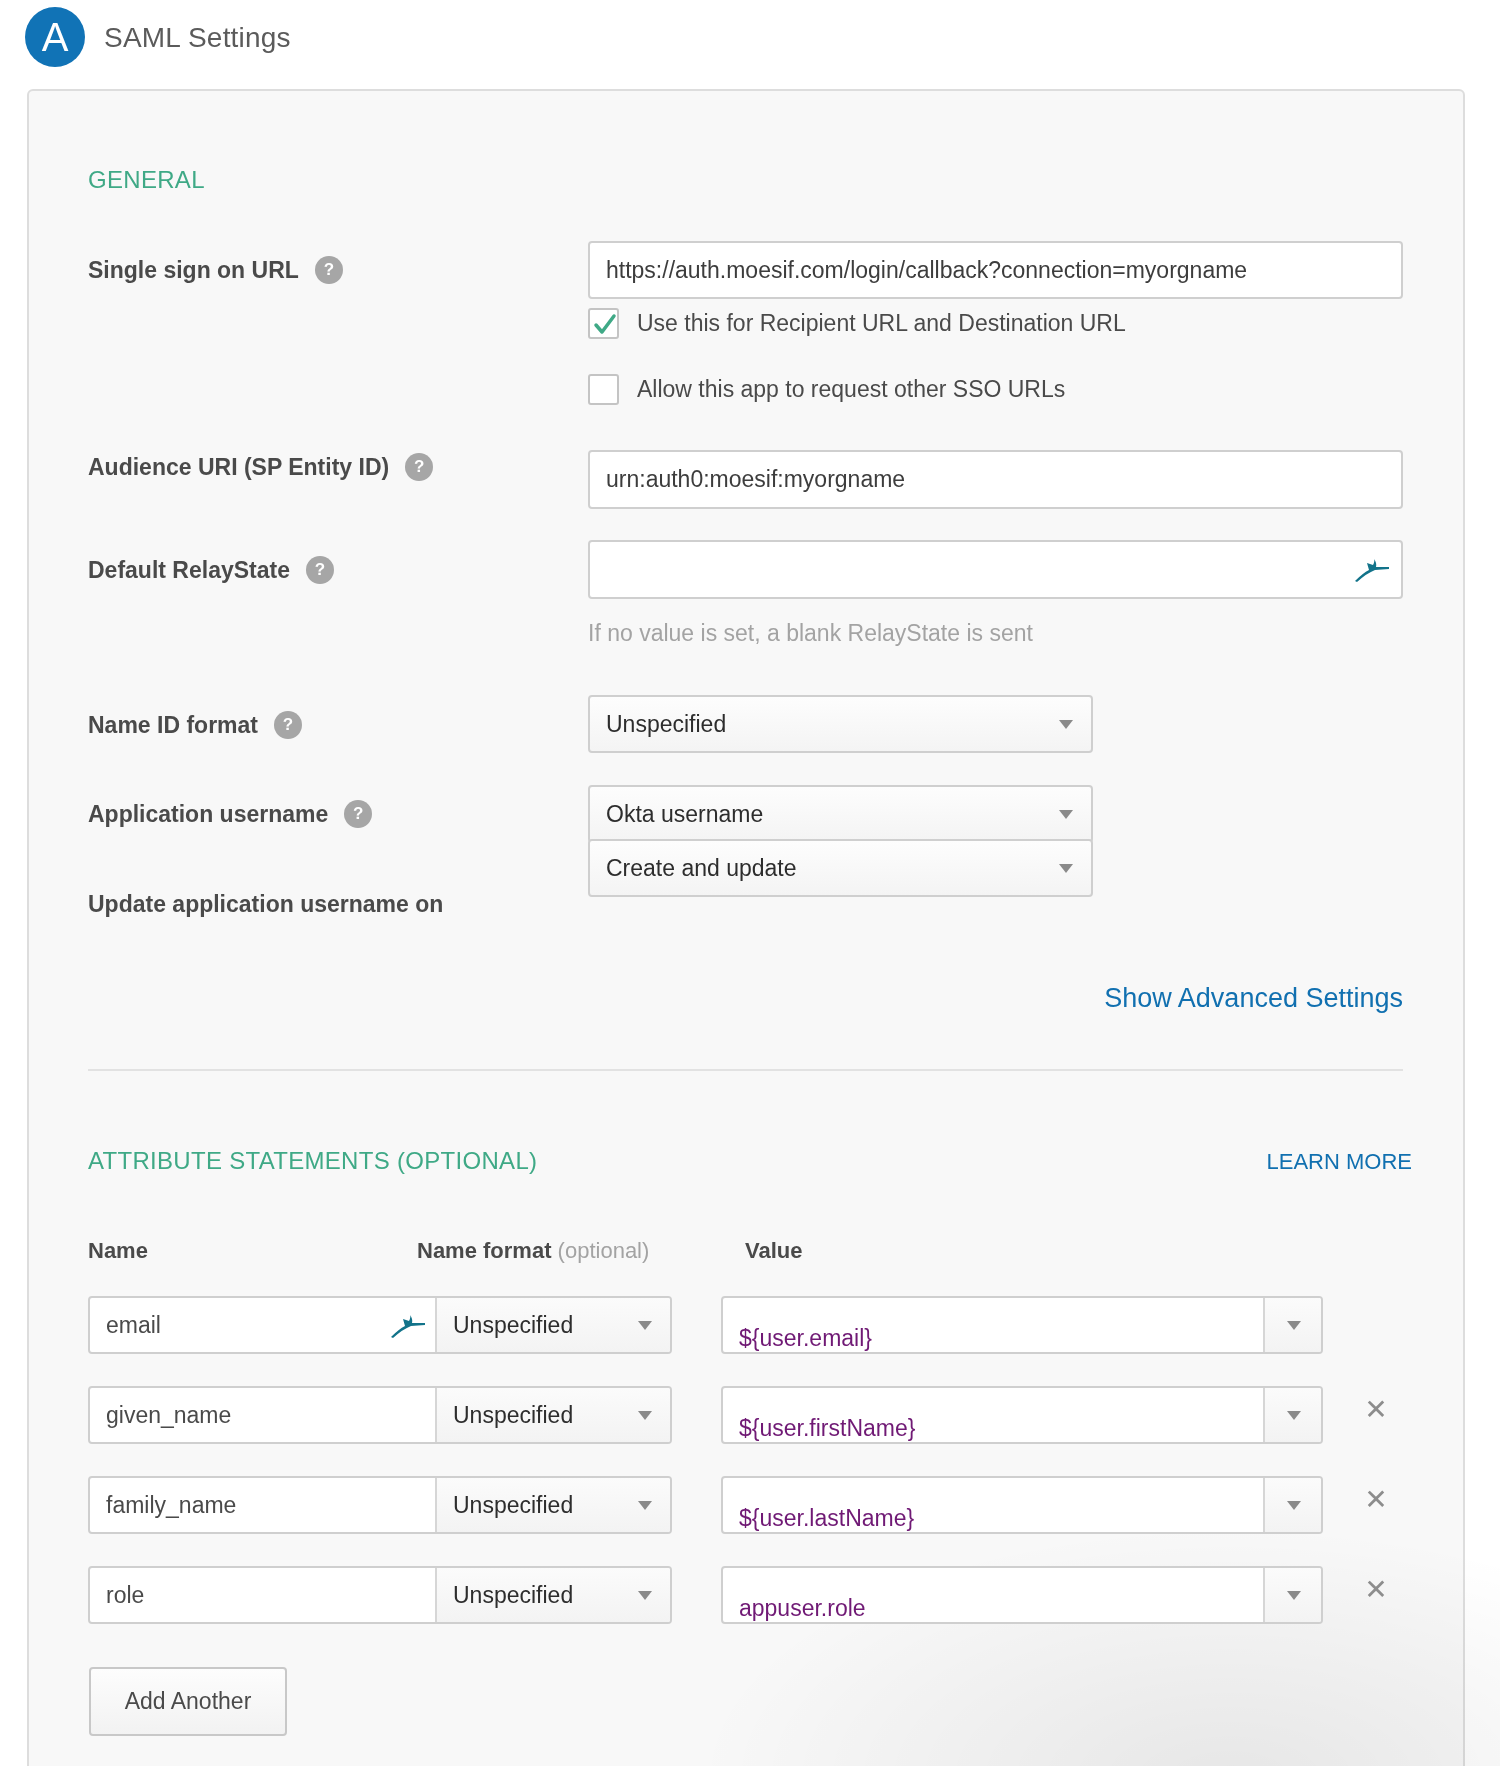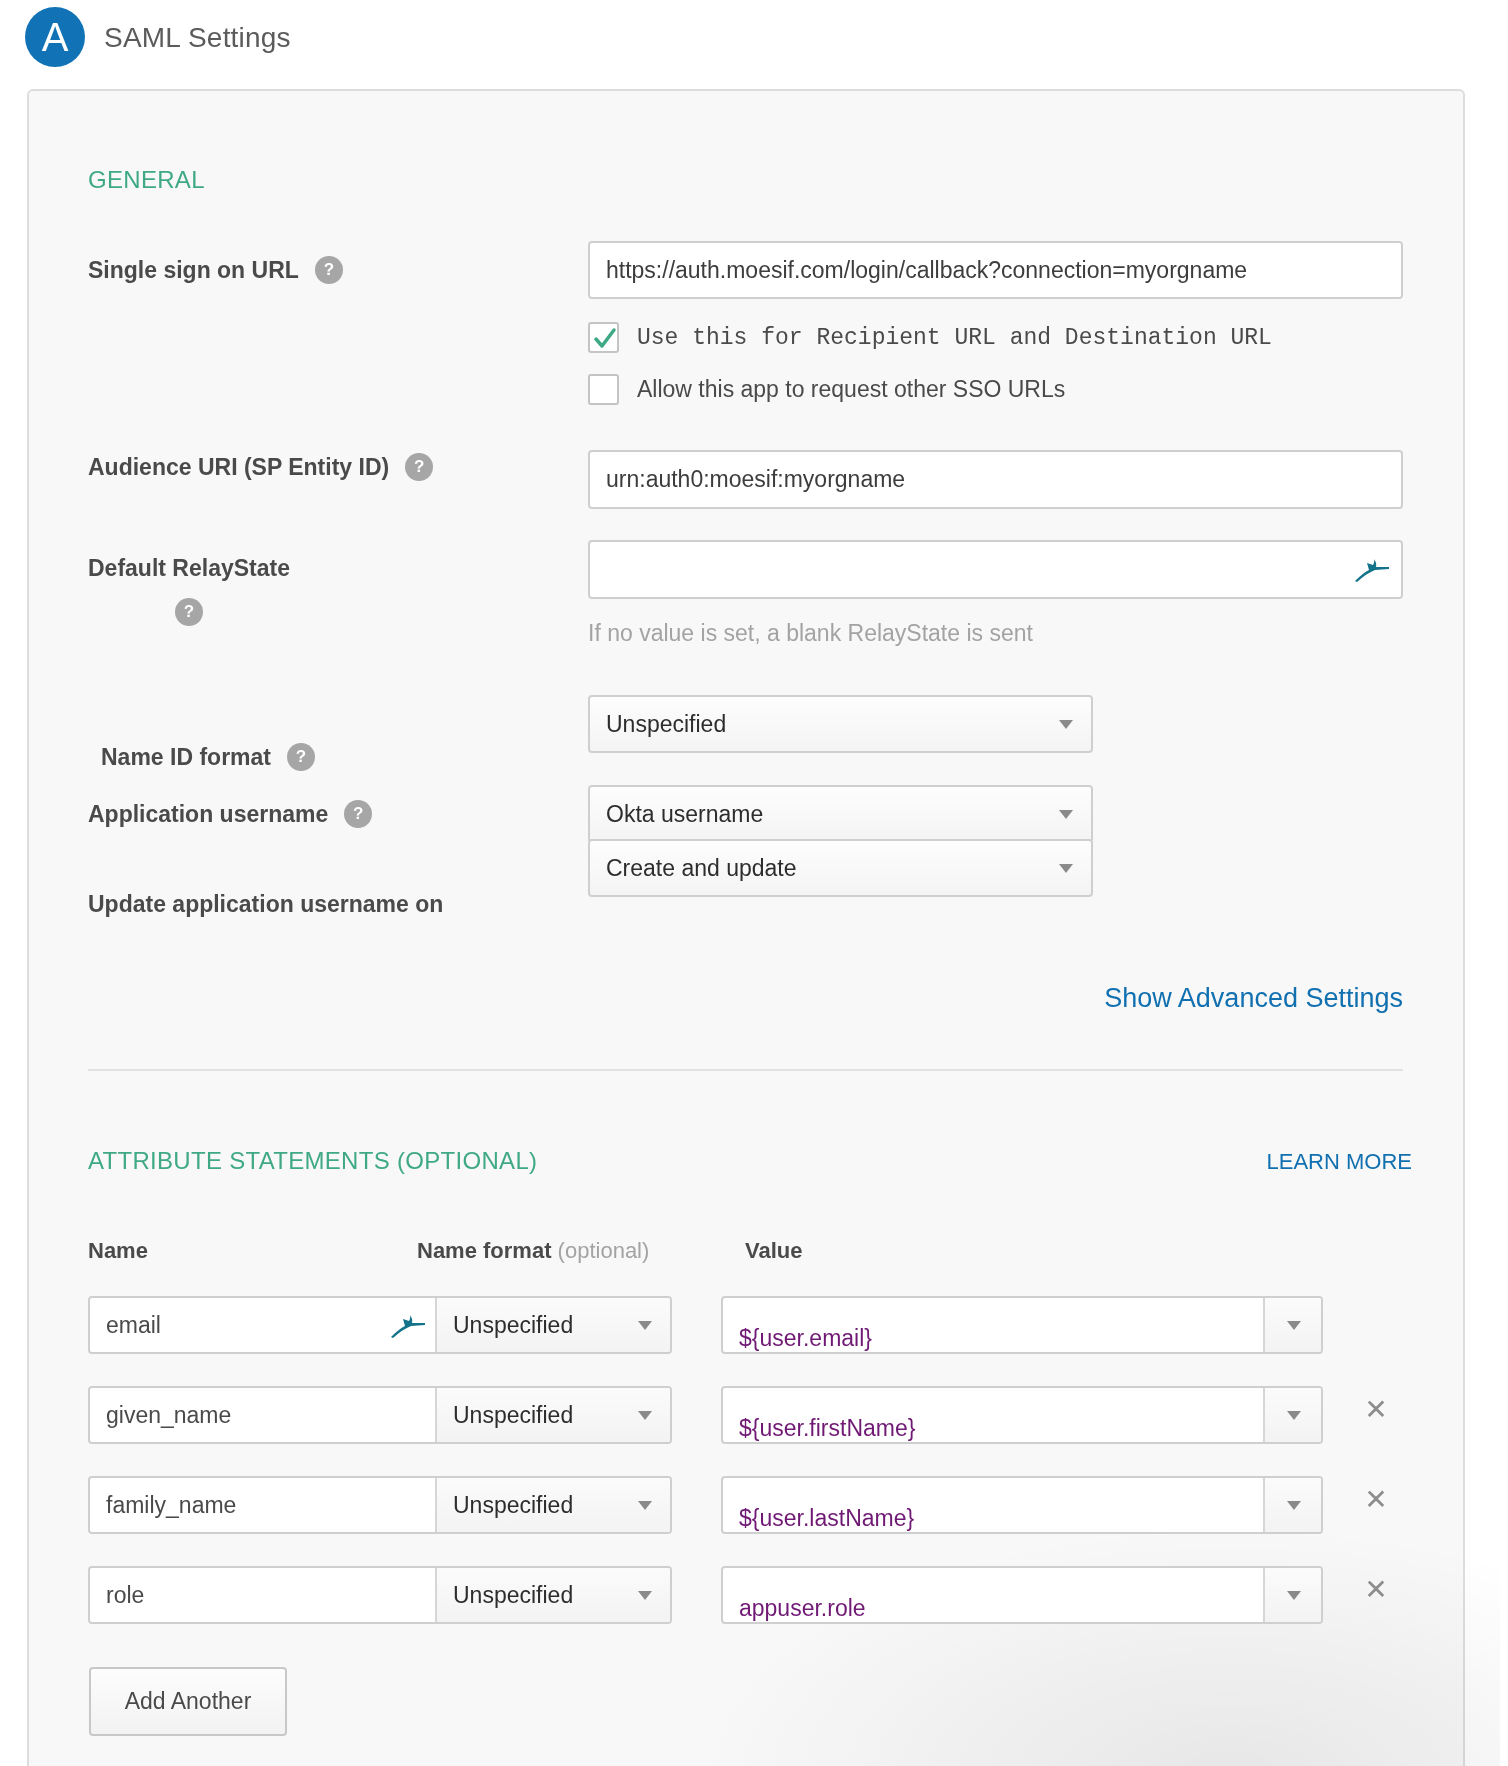--- a/index.html
+++ b/index.html
@@ -133,21 +133,21 @@
   <div class="abs section-title" style="left:88px; top:166px;">GENERAL</div>
 
   <div class="field-label" style="top:255px;">
     <span>Single sign on URL</span>
     <span class="help">?</span>
   </div>
   <div class="text-input" style="left:588px; top:241px; width:815px; height:58px;">
     <span class="val">https://auth.moesif.com/login/callback?connection=myorgname</span>
   </div>
 
-  <div class="checkbox-row" style="top:322px;font-family:Liberation Mono, monospace;">
+  <div class="checkbox-row" style="top:308px;">
     <span class="cb">
       <svg width="24" height="24" viewBox="0 0 24 24">
         <path d="M3 12 L9 19 L21 3" fill="none" stroke="#3fa986" stroke-width="3.5" stroke-linecap="round" stroke-linejoin="round"></path>
       </svg>
     </span>
     <span>Use this for Recipient URL and Destination URL</span>
   </div>
 
   <div class="checkbox-row" style="top:374px;">
     <span class="cb"></span>
@@ -155,33 +155,33 @@
   </div>
 
   <div class="field-label" style="top:452px;">
     <span>Audience URI (SP Entity ID)</span>
     <span class="help">?</span>
   </div>
   <div class="text-input" style="left:588px; top:450px; width:815px; height:59px;">
     <span class="val">urn:auth0:moesif:myorgname</span>
   </div>
 
-  <div class="field-label" style="top:555px;flex-direction:column;">
+  <div class="field-label" style="top:555px;">
     <span>Default RelayState</span>
     <span class="help">?</span>
   </div>
   <div class="text-input" style="left:588px; top:540px; width:815px; height:59px;">
     <span class="val"></span>
     <svg class="dash-icon" style="right:10px; top:15px;" width="38" height="26" viewBox="0 0 38 26">
       <path d="M2 24 Q10 16 16 13 L14 6 L20 8 Q22 4 21 2 Q24 6 23 10 L36 10 L36 12 L22 13 Q14 16 4 25 Z" fill="#12738a"></path>
     </svg>
   </div>
   <div class="hint">If no value is set, a blank RelayState is sent</div>
 
-  <div class="field-label" style="top:742px;margin-left:13px;">
+  <div class="field-label" style="top:710px;">
     <span>Name ID format</span>
     <span class="help">?</span>
   </div>
   <div class="select" style="left:588px; top:695px; width:505px; height:58px;">
     <span>Unspecified</span>
     <span class="arrow"></span>
   </div>
 
   <div class="field-label" style="top:799px;">
     <span>Application username</span>

